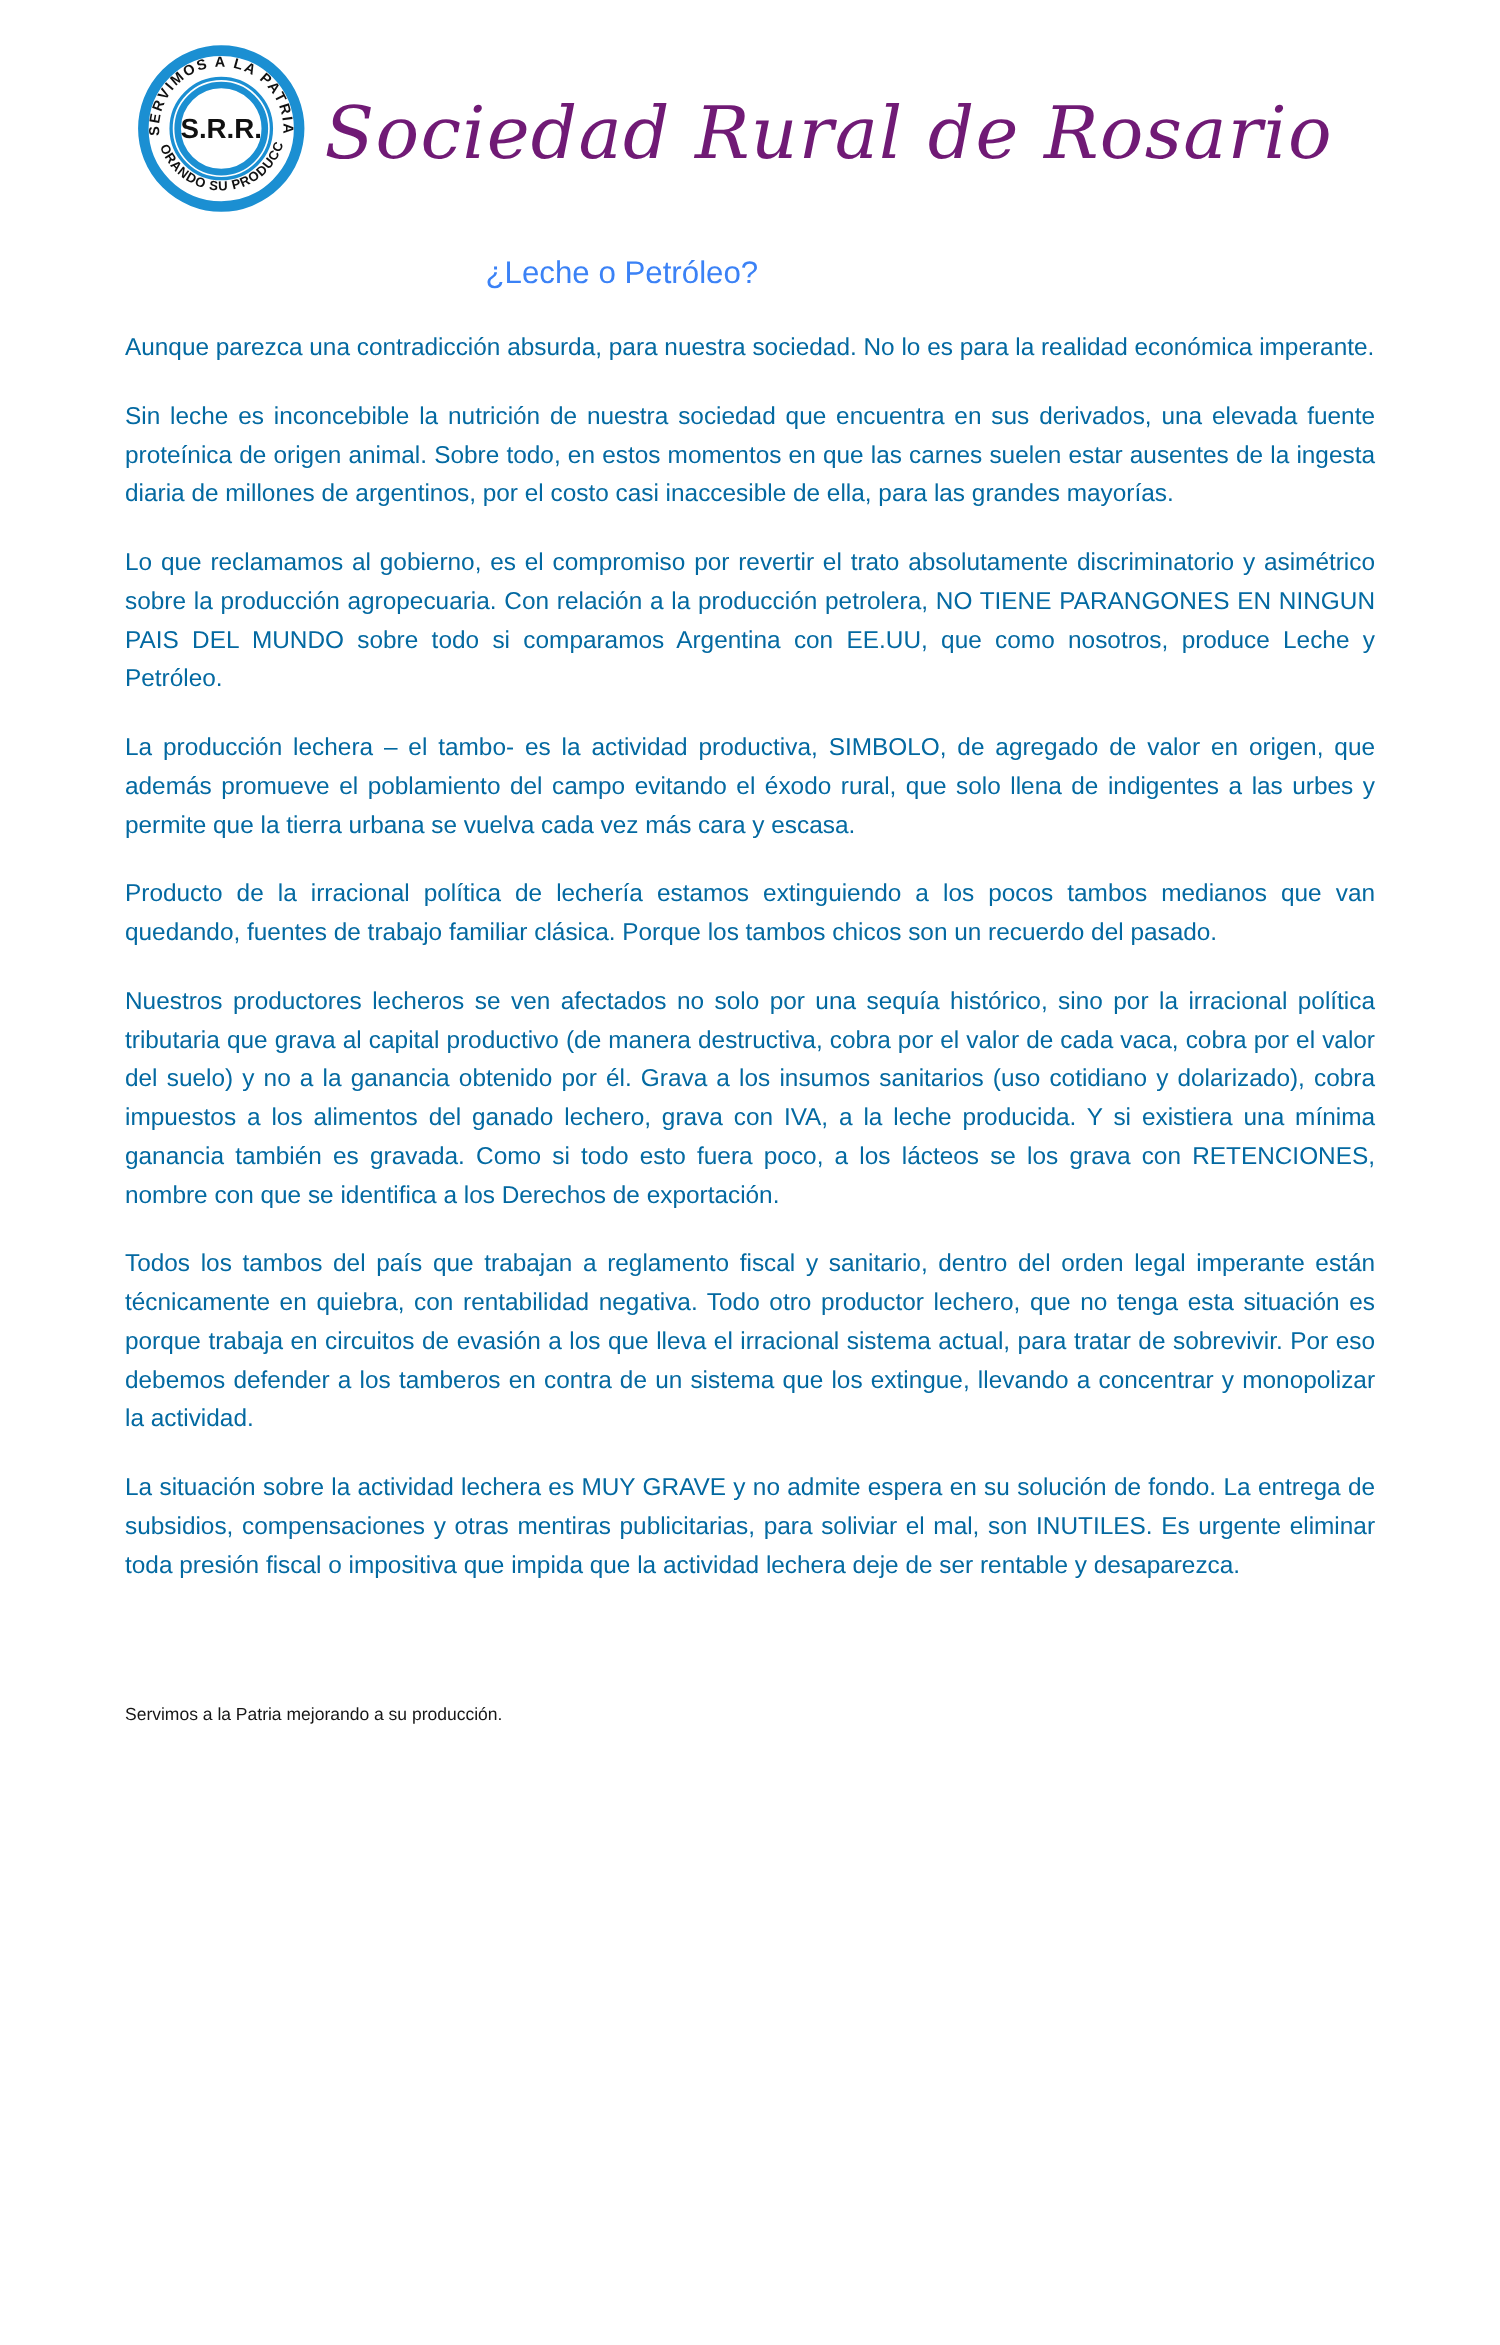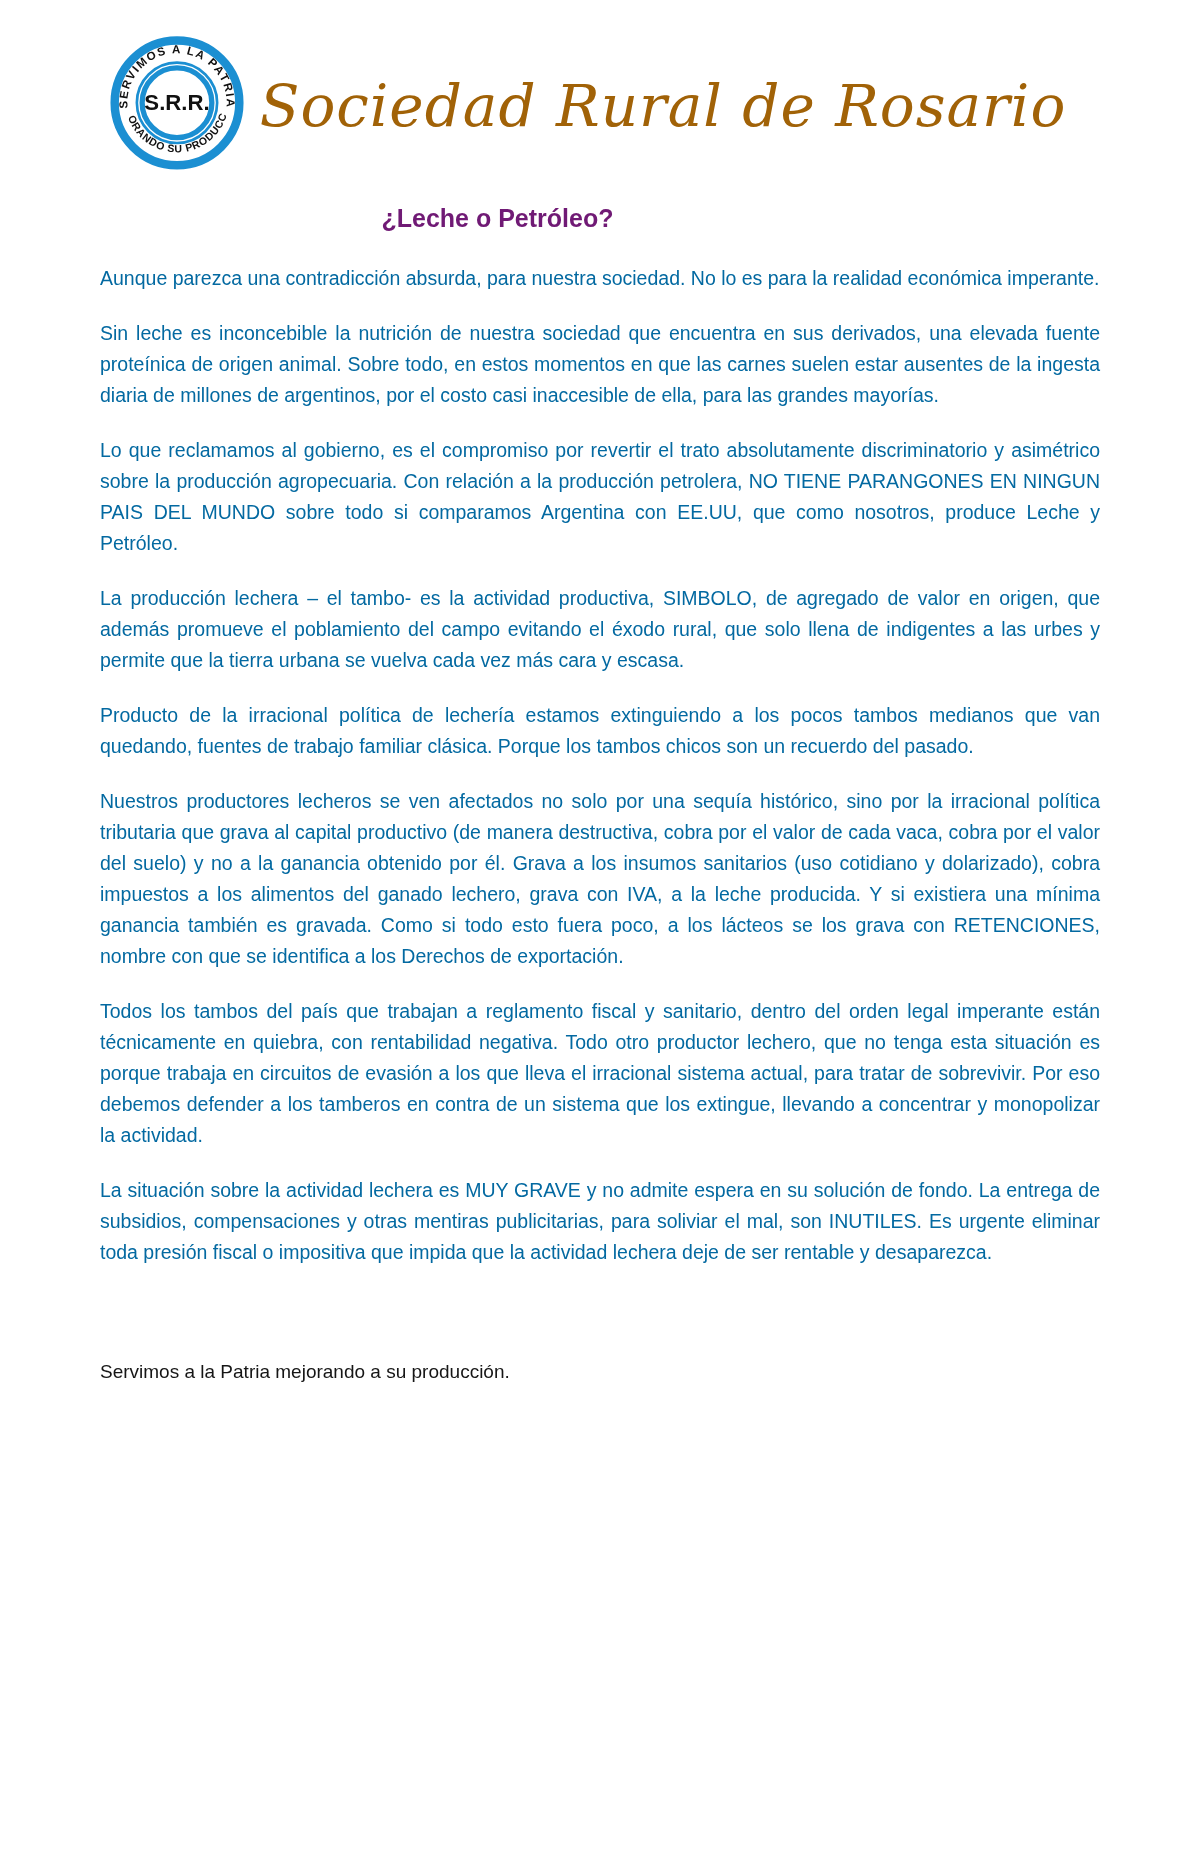--- a/index.html
+++ b/index.html
@@ -25,47 +25,47 @@
   .seal {
     flex: 0 0 auto;
   }
   .org-script {
     flex: 1 1 auto;
     text-align: center;
     font-family: "DejaVu Serif", serif;
     font-style: italic;
     font-size: 58px;
     font-weight: 500;
-    color: #a16207;
+    color: #701a75;
     letter-spacing: 1px;
     padding-right: 120px;
     white-space: nowrap;
   }
   .content {
     width: 1000px;
     margin: 0 auto;
     padding-top: 18px;
   }
   .doc-title {
     text-align: center;
     padding-right: 205px;
     font-size: 25px;
-    font-weight: bold;
-    color: #701a75;
+    font-weight: normal;
+    color: #3b82f6;
     margin: 0 0 30px 0;
   }
   .content p.body-par {
     font-size: 19.5px;
     line-height: 31px;
     text-align: justify;
     margin: 0 0 24px 0;
     color: #0369a1;
   }
   .closing {
-    font-size: 19px;
+    font-size: 14px;
     line-height: 31px;
     margin-top: 88px;
     text-align: left;
     color: #161616;
   }
   .seal svg { display: block; }
 </style>
 </head>
 <body>
 

